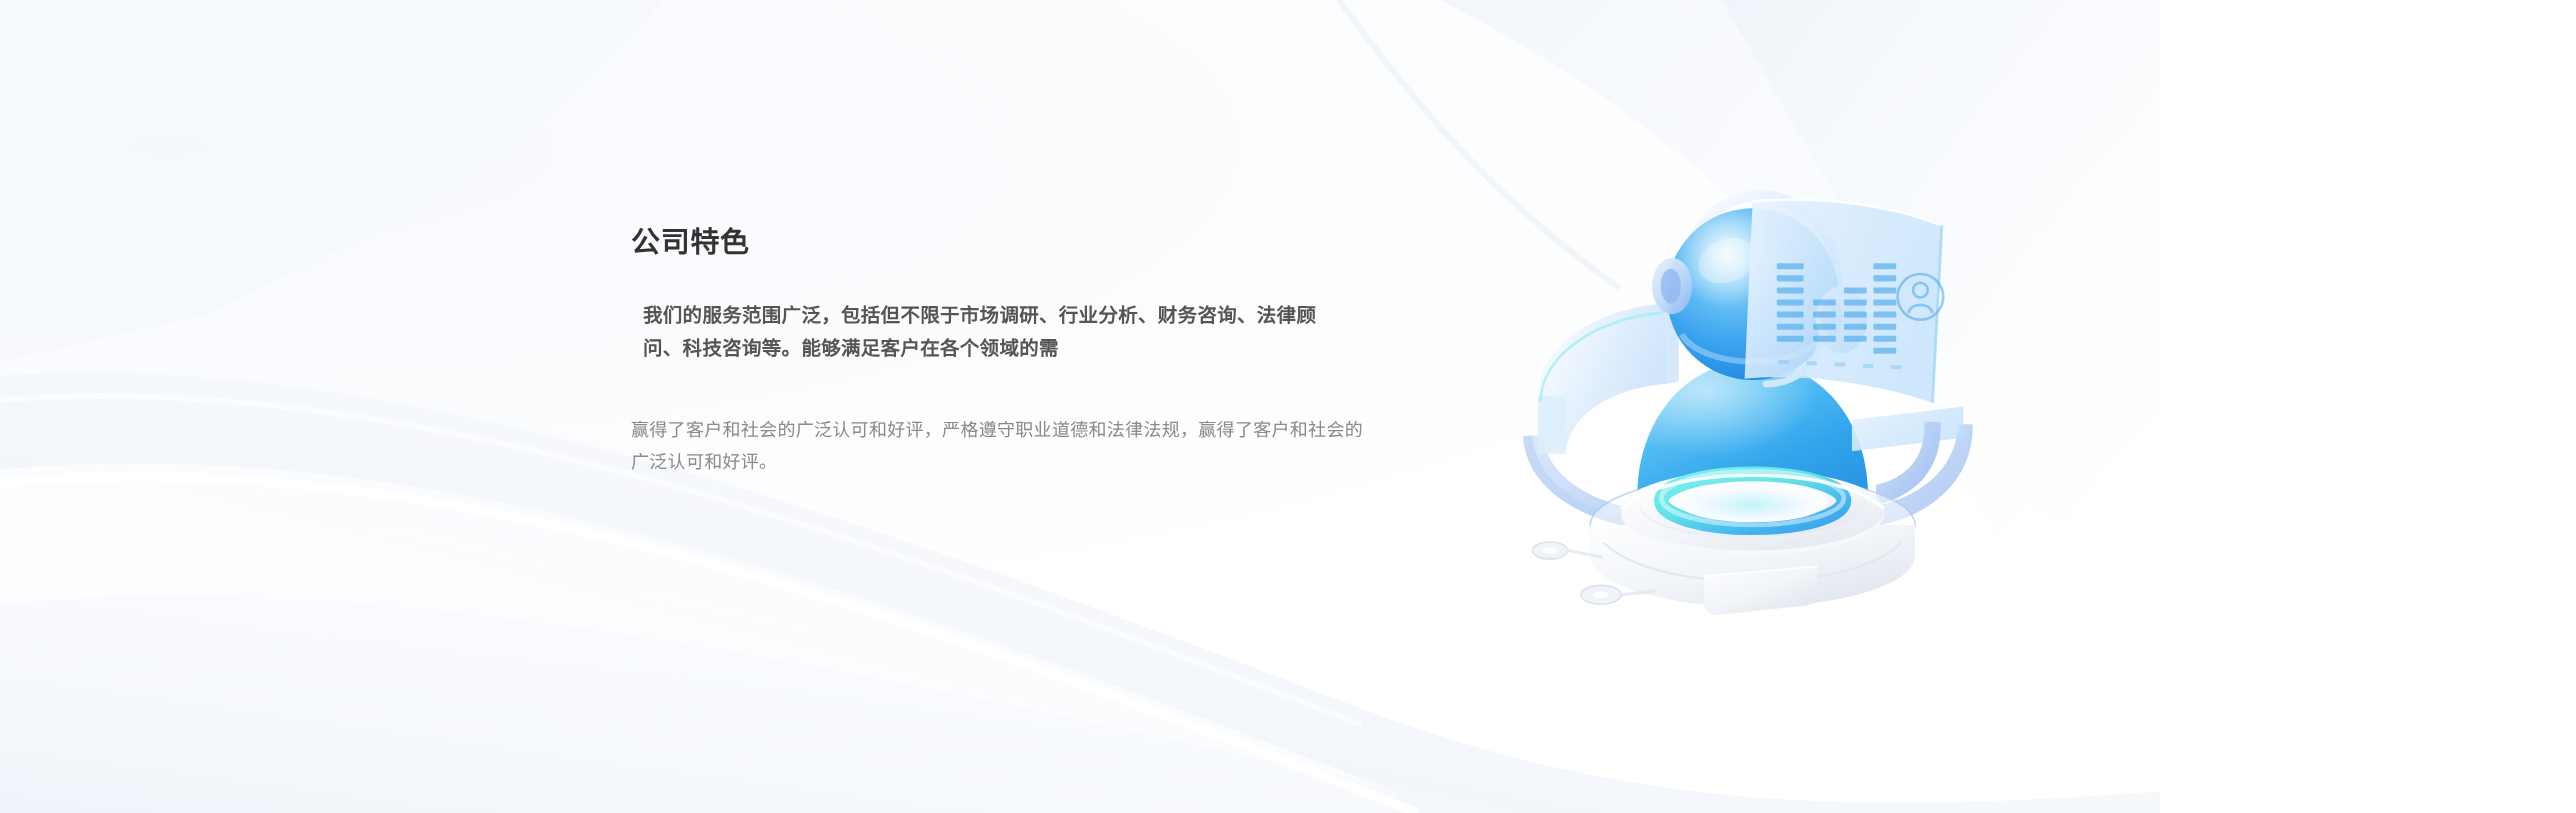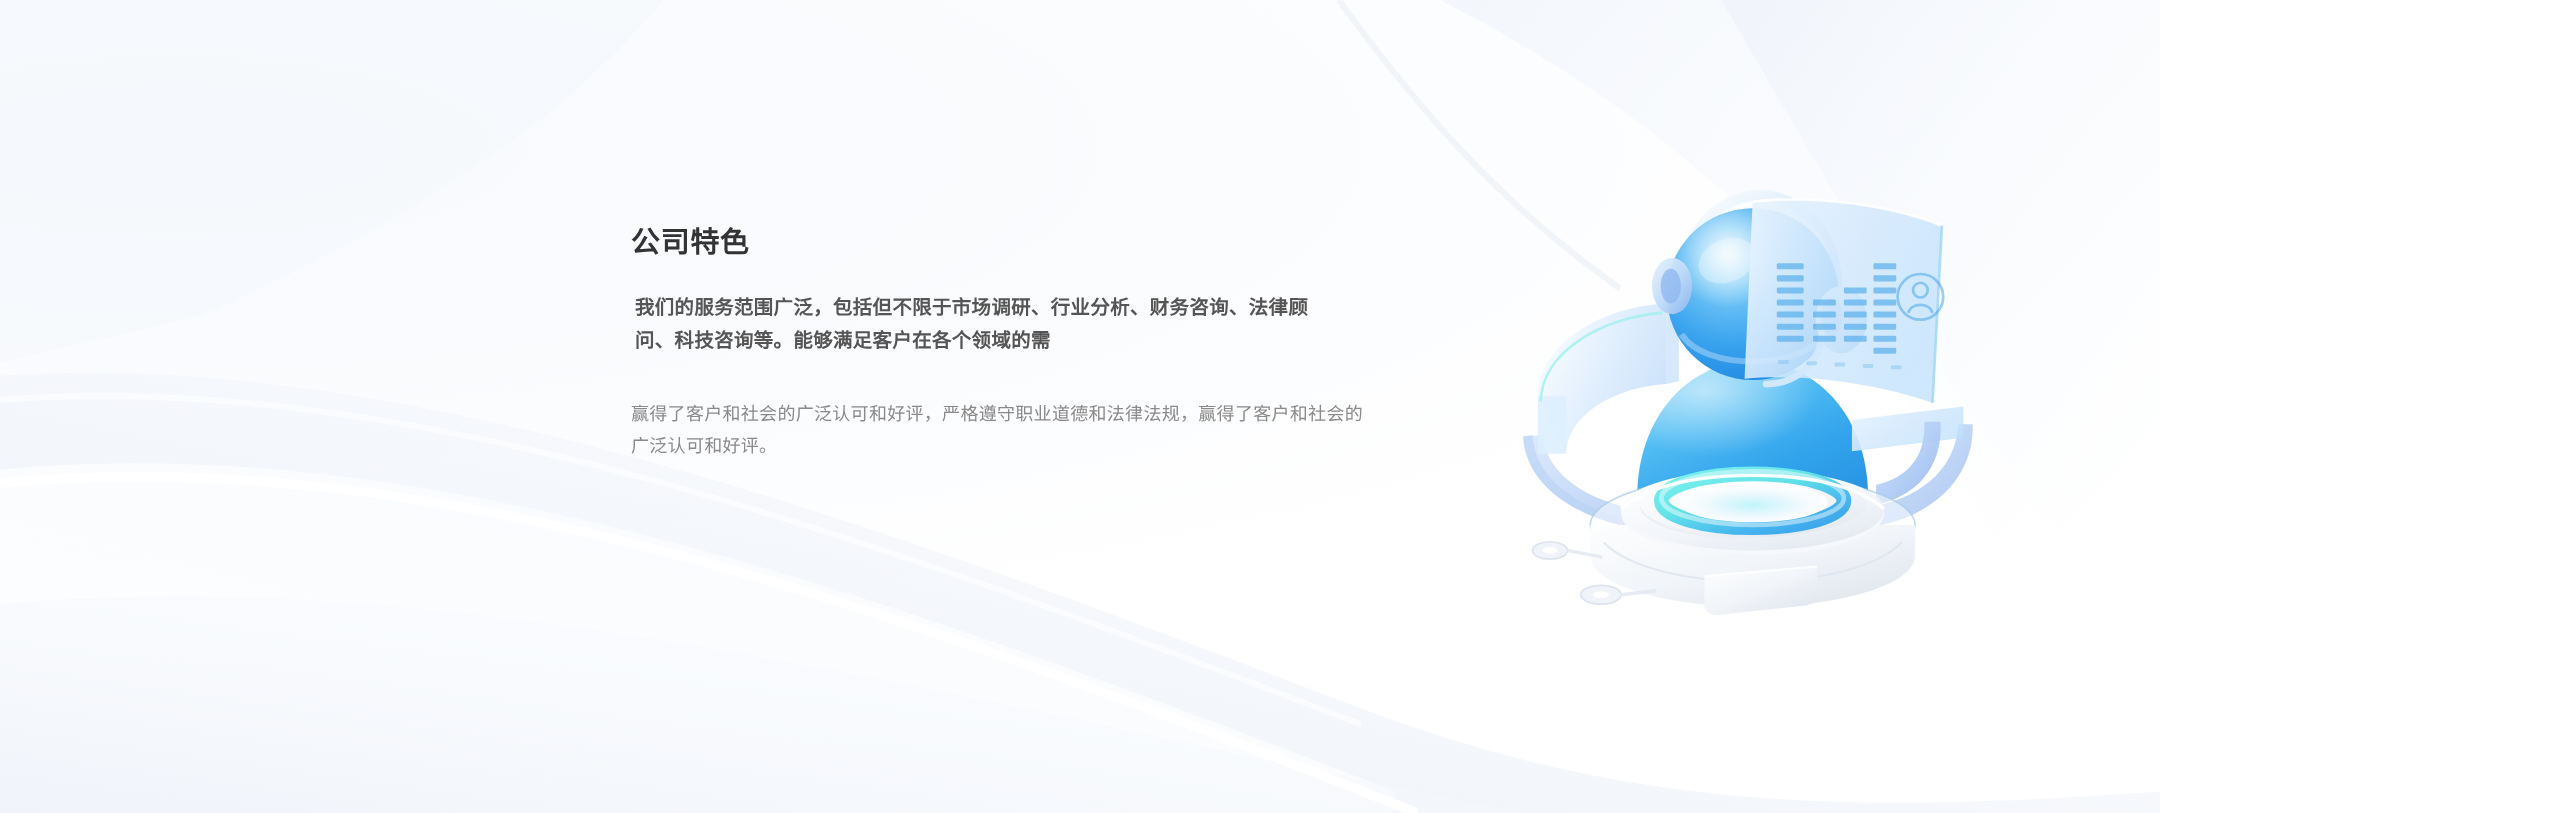--- a/index.html
+++ b/index.html
@@ -44,21 +44,21 @@
   }
   .section-title {
     margin: 0;
     font-size: 29px;
     font-weight: 700;
     letter-spacing: 0.7px;
     color: #333333;
     line-height: 1.1;
   }
   .lead-para {
-    margin: 4px;
+    margin: 12px;
     padding-top: 28px;
     font-size: 19.5px;
     font-weight: 700;
     color: #555555;
     line-height: 1.72;
     letter-spacing: 0.3px;
     max-width: 684px;
   }
   .body-para {
     margin: 0;

